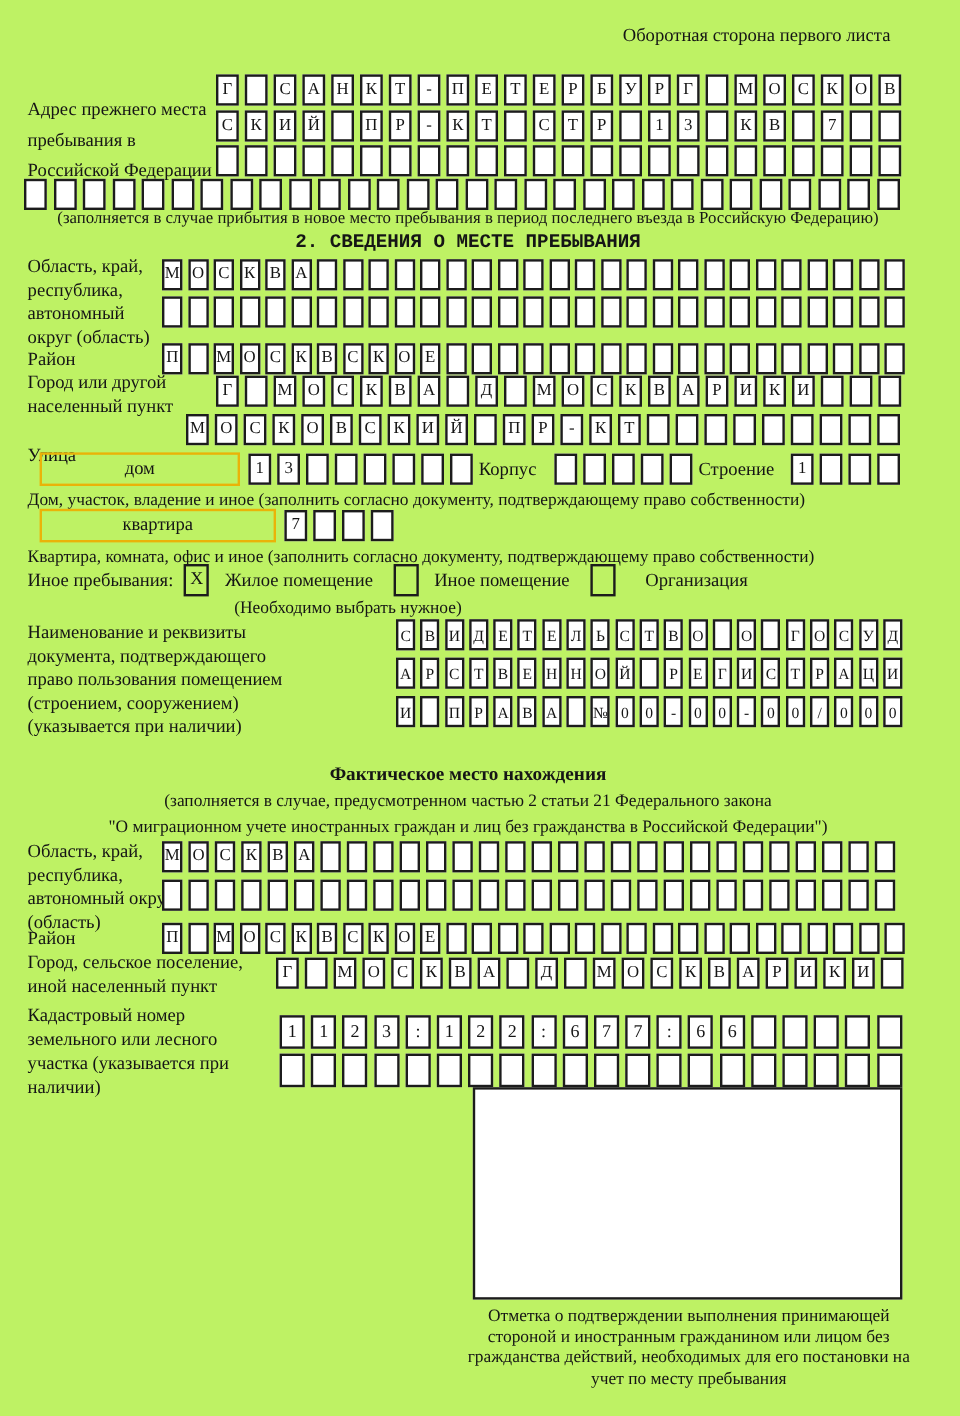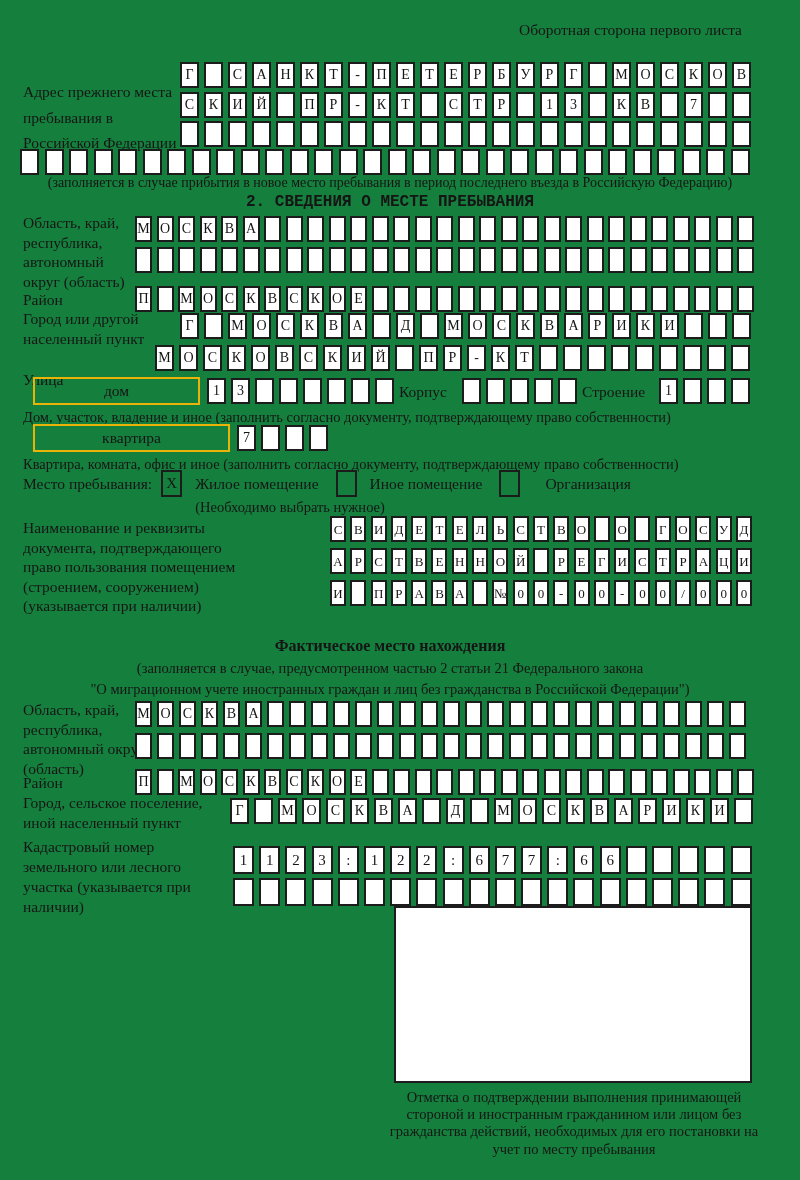--- a/index.html
+++ b/index.html
@@ -1,17 +1,17 @@
 <!DOCTYPE html>
 <html lang="ru"><head>
 <meta charset="utf-8">
 <style>
   html,body{margin:0;padding:0;background:#fff;}
   #page{
-    position:relative;width:800px;height:1180px;background:#15803d;
+    position:relative;width:800px;height:1180px;background:#bef264;
     font-family:"Liberation Serif","DejaVu Serif",serif;color:#151515;
     overflow:hidden;
   }
   .abs{position:absolute;}
   .lbl{font-size:15.5px;line-height:19.5px;}
   .cap{font-size:14.5px;}
   .center{left:0;width:780px;text-align:center;}
   .bold{font-weight:bold;}
   
   .box-row{display:flex;}
@@ -346,21 +346,21 @@
   <div class="abs typebox" style="left:33px;top:424px;width:197px;">квартира</div>
   <div class="abs box-row g24" style="left:237px;top:425px;">
       <span class="cell">7</span>
       <span class="cell"></span>
       <span class="cell"></span>
       <span class="cell"></span>
     </div>
   <div class="abs cap" style="left:23px;top:456px;">Квартира, комната, офис и иное (заполнить согласно документу, подтверждающему право собственности)</div>
 
   <div class="abs stayrow" style="left:23px;top:470px;">
-    <span class="lbl" style="margin-right:9px;">Место пребывания:</span>
+    <span class="lbl" style="margin-right:9px;">Иное пребывания:</span>
     <span class="checkbox" style="margin-right:13px;">X</span>
     <span class="lbl" style="margin-right:17px;">Жилое помещение</span>
     <span class="checkbox" style="margin-right:13px;"></span>
     <span class="lbl" style="margin-right:17px;">Иное помещение</span>
     <span class="checkbox" style="margin-right:25px;"></span>
     <span class="lbl">Организация</span>
   </div>
   <div class="abs cap" style="left:140px;top:499px;width:300px;text-align:center;">(Необходимо выбрать нужное)</div>
 
   <div class="abs lbl" style="left:23px;top:518px;width:215px;">Наименование и реквизиты документа, подтверждающего право пользования помещением (строением, сооружением) (указывается при наличии)</div>

